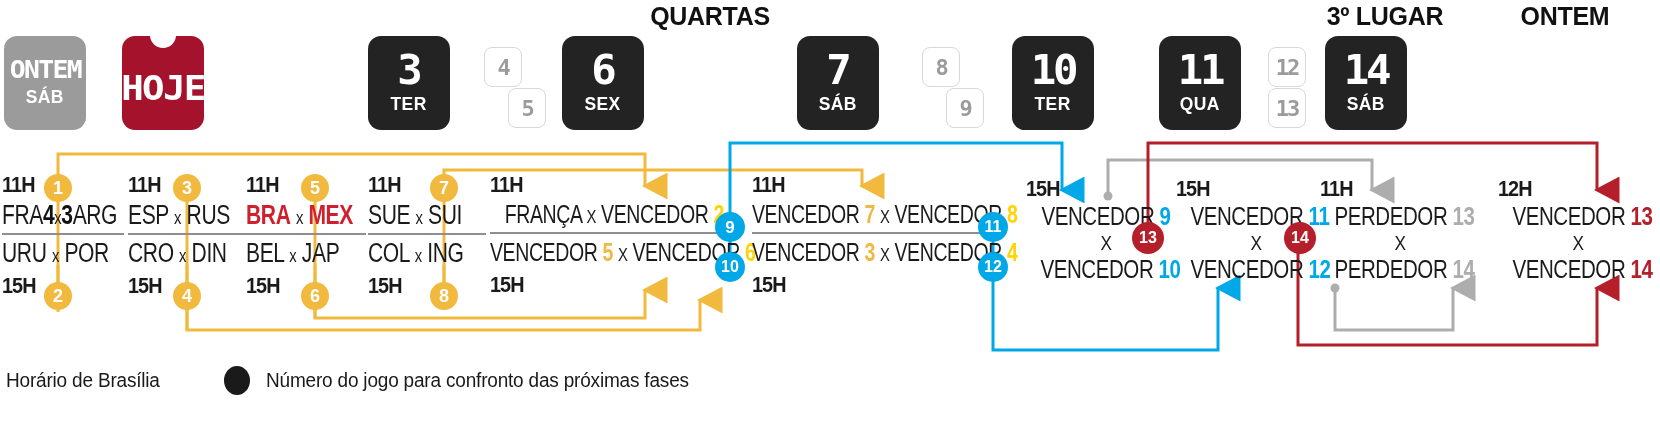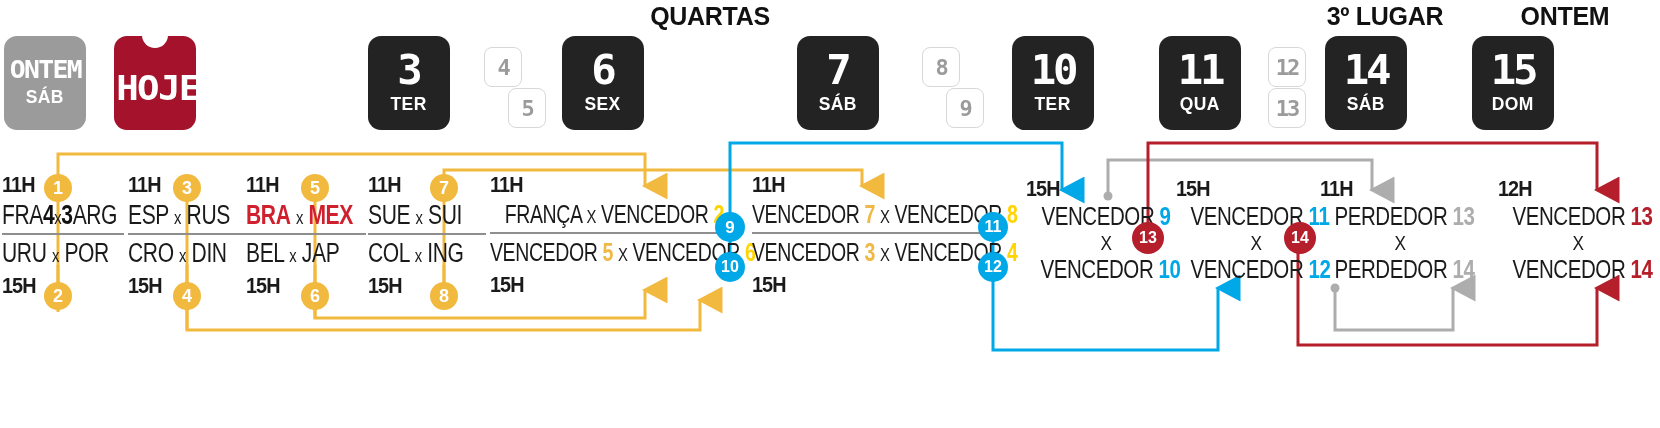--- a/index.html
+++ b/index.html
@@ -171,21 +171,21 @@
   </svg>
 
   <div class="phase-title" style="left:590px;width:240px;">QUARTAS</div>
   <div class="phase-title" style="left:1290px;width:190px;">3º LUGAR</div>
   <div class="phase-title" style="left:1480px;width:170px;">ONTEM</div>
 
   <div class="daycard gray" style="left:4px;">
     <div class="dword">ONTEM</div>
     <div class="dlabel">SÁB</div>
   </div>
-  <div class="daycard red notch" style="left:114px;align-items:flex-end;">
+  <div class="daycard red notch" style="left:122px;">
     <div class="dword" style="font-size:34px;margin-top:10px;">HOJE</div>
   </div>
   <div class="daycard" style="left:368px;">
     <div class="dnum">3</div>
     <div class="dlabel">TER</div>
   </div>
   <div class="daycard" style="left:562px;">
     <div class="dnum">6</div>
     <div class="dlabel">SEX</div>
   </div>
@@ -197,24 +197,20 @@
     <div class="dnum">10</div>
     <div class="dlabel">TER</div>
   </div>
   <div class="daycard" style="left:1159px;">
     <div class="dnum">11</div>
     <div class="dlabel">QUA</div>
   </div>
   <div class="daycard" style="left:1325px;">
     <div class="dnum">14</div>
     <div class="dlabel">SÁB</div>
-  </div>
-  <div class="daycard" style="left:1472px;">
-    <div class="dnum">15</div>
-    <div class="dlabel">DOM</div>
   </div>
 
   <div class="ghost" style="left:484px;top:47px;">4</div>
   <div class="ghost" style="left:508px;top:88px;">5</div>
   <div class="ghost" style="left:922px;top:47px;">8</div>
   <div class="ghost" style="left:946px;top:88px;">9</div>
   <div class="ghost" style="left:1268px;top:47px;">12</div>
   <div class="ghost" style="left:1268px;top:88px;">13</div>
 
   <div class="mblock" style="left:2px;top:172px;width:122px;">
@@ -340,14 +336,19 @@
     <div class="hr" style="display:block;text-align:left;transform:scaleX(.9);">12H</div>
     <div class="teamline small" style="transform:scaleX(.82);transform-origin:center;text-align:center;">
       <span>VENCEDOR</span> <span class="t-red">13</span>
     </div>
     <div class="teamline small" style="transform:scaleX(.82);transform-origin:center;text-align:center;font-size:21px;">X</div>
     <div class="teamline small" style="transform:scaleX(.82);transform-origin:center;text-align:center;">
       <span>VENCEDOR</span> <span class="t-red">14</span>
     </div>
   </div>
 
+  <div class="footer">
+    <div class="foot-txt" style="width:218px;">Horário de Brasília</div>
+    <div class="foot-dot"></div>
+    <div class="foot-txt">Número do jogo para confronto das próximas fases</div>
+  </div>
 
 </div>
 
 </body></html>

